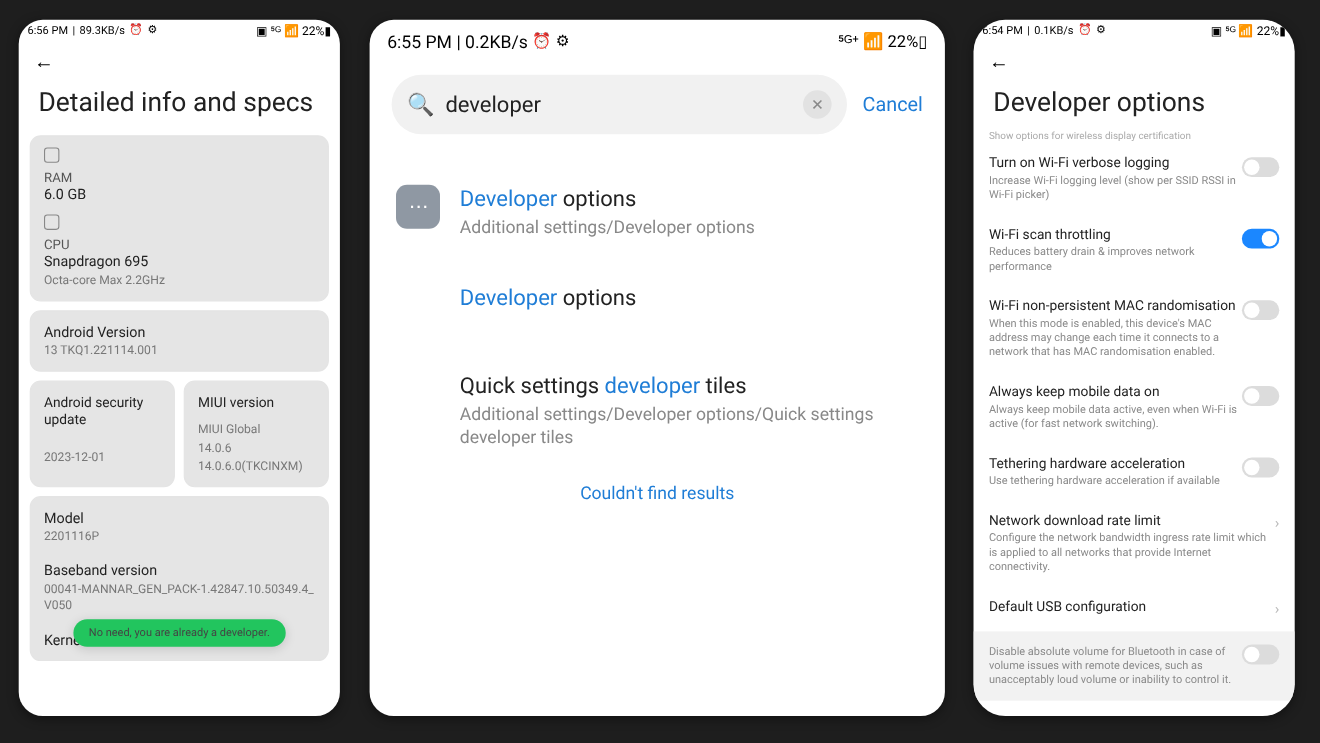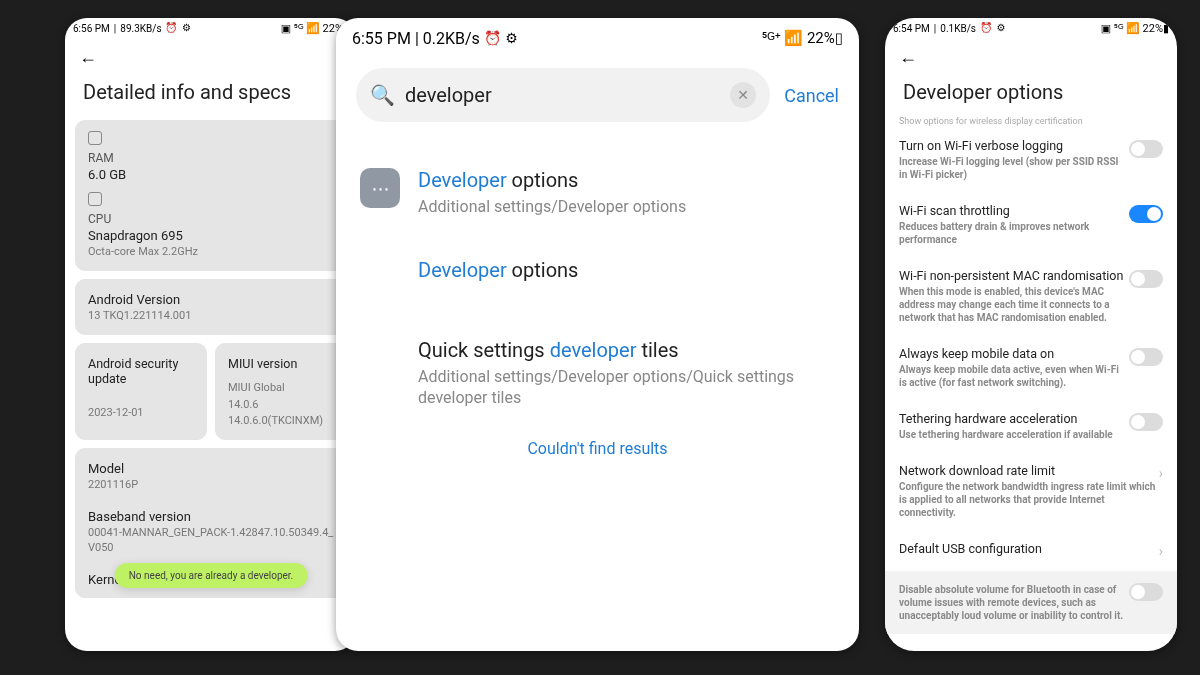--- a/index.html
+++ b/index.html
@@ -4,55 +4,55 @@
 <style>
   * { box-sizing: border-box; margin: 0; padding: 0; font-family: -apple-system, BlinkMacSystemFont, "Segoe UI", Roboto, Helvetica, Arial, sans-serif; }
   body { background: #1e1e1e; width: 1200px; height: 675px; overflow: hidden; position: relative; }
   .phone {
     position: absolute;
     background: #fff;
     border-radius: 22px;
     overflow: hidden;
     box-shadow: 0 2px 10px rgba(0,0,0,0.4);
   }
-  .phone.left  { left: 17px;  top: 18px; width: 292px; height: 633px; margin-left: 48px; }
+  .phone.left  { left: 17px;  top: 18px; width: 292px; height: 633px; }
   .phone.mid   { left: 336px; top: 18px; width: 523px; height: 633px; }
   .phone.right { left: 885px; top: 18px; width: 292px; height: 633px; border-radius: 29px; }
 
   
   .status-bar { display: flex; justify-content: space-between; align-items: center; height: 24px; padding: 0 10px; font-size: 11px; color: #000; }
   .status-bar .left-group, .status-bar .right-group { display: flex; align-items: center; gap: 4px; }
   .status-bar .right-group .batt { font-size: 11px; }
   .sb-glyph { font-size: 10px; line-height: 1; }
 
   
   .phone.left .status-bar, .phone.right .status-bar { font-size: 10px; padding: 0 8px; height: 20px; }
 
   
   .back-row { padding: 8px 14px 2px 14px; }
   .back-arrow { font-size: 18px; cursor: pointer; }
 
   
   .page-title { font-size: 22px; font-weight: 400; padding: 10px 18px 16px 18px; color: #222; }
-  .phone.left .page-title, .phone.right .page-title { font-size: 20px; }
+  .phone.left .page-title, .phone.right .page-title { font-size: 24px; }
 
   
   .cards { padding: 0 10px; display: flex; flex-direction: column; gap: 8px; }
   .card { border: 1px solid #e4e4e4; border-radius: 10px; padding: 10px 12px; background: #e5e5e5; }
   .card-row2 { display:flex; gap:8px; }
   .card-row2 .card { flex:1; }
   .chip-icon { width:14px; height:14px; border:1.5px solid #888; border-radius:3px; margin-bottom:6px; }
   .card .label { font-size: 12px; color:#555; margin-top:2px; }
   .card .value { font-size: 13px; color:#222; margin-top:2px; }
   .card .sub  { font-size: 11px; color:#777; margin-top:2px; line-height:1.35; }
 
   
   .toast {
     position:absolute; left:50%; transform:translateX(-50%);
-    top: 545px; background:#bef264; border-radius:16px; padding:7px 14px;
+    top: 545px; background:#22c55e; border-radius:16px; padding:7px 14px;
     font-size:10px; color:#444; box-shadow:0 2px 10px rgba(0,0,0,0.15);
     white-space: nowrap;
   }
 
   
   .phone.mid .status-bar { height: 40px; font-size: 16px; padding: 0 16px; }
   .search-row { display:flex; align-items:center; gap:14px; padding: 10px 20px 8px 20px; }
   .search-pill {
     flex:1; background:#f1f1f1; border-radius: 28px; height:54px;
     display:flex; align-items:center; padding:0 14px; gap:10px;
@@ -88,21 +88,21 @@
   
   .settings-list { padding: 0 12px; }
   .setting-item {
     display:flex; padding: 10px 2px 12px 2px;
     align-items:flex-start;
     justify-content:space-between;
   }
   .setting-item.dim { background:#f2f2f2; margin: 0 -12px; padding-left:14px; padding-right:14px; }
   .setting-text { flex:1; }
   .setting-text .title { font-size:12.5px; color:#222; }
-  .setting-text .sub { font-size:10px; color:#8a8a8a; margin-top:2px; line-height:1.3;font-weight:bold; }
+  .setting-text .sub { font-size:10px; color:#8a8a8a; margin-top:2px; line-height:1.3; }
   .toggle {
     width:34px; height:18px; border-radius:10px; background:#dcdcdc;
     position:relative; flex-shrink:0; margin-top:2px; cursor:pointer;
   }
   .toggle::after {
     content:""; position:absolute; width:14px; height:14px; border-radius:50%;
     background:#fff; top:2px; left:2px; transition: left .15s;
   }
   .toggle.on { background:#1b87ff; }
   .toggle.on::after { left:18px; }

